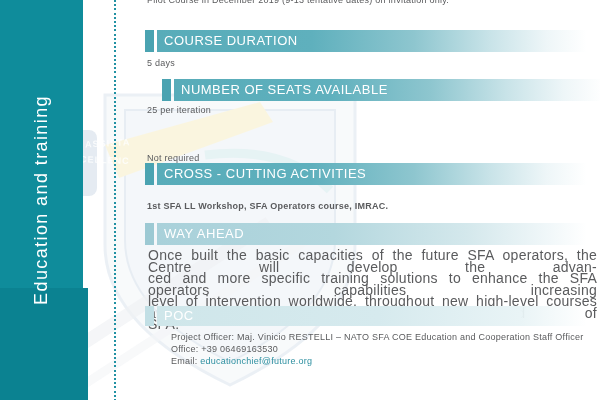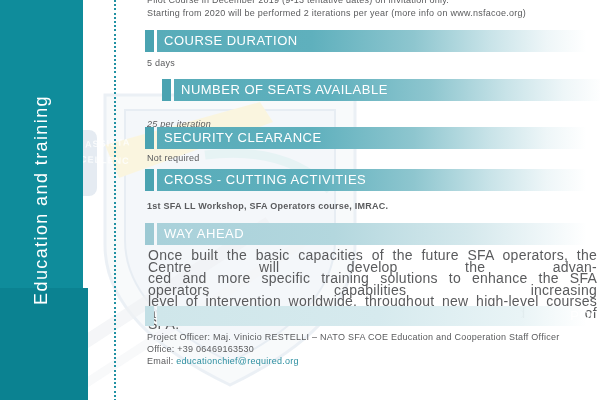--- a/index.html
+++ b/index.html
@@ -64,35 +64,34 @@
     display:block;height:22px;line-height:22px;padding-left:7px;
     color:var(--title-white);font-size:13px;letter-spacing:0.5px;white-space:nowrap;
   }
   .banner.fade1 .banner-block{background:#9cc9d3;}
   .banner.fade1 .banner-bar{
     background:linear-gradient(90deg,#a9d1da 0%,#b3d7de 40%,#d4e8ec 70%,#f0f7f9 88%,rgba(255,255,255,0) 97%);
   }
   .banner.fade2 .banner-block{background:#c2dfe5;}
   .banner.fade2 .banner-bar{
     background:linear-gradient(90deg,#cfe6ea 0%,#d6eaee 50%,#e9f4f6 82%,rgba(255,255,255,0) 97%);
-    text-align:right;
   }
-  .b1{top:30px;} .b2{top:79px;margin-left:17px;} .b3{top:127px;} .b4{top:169px;} .b5{top:223px;} .b6{top:306px;height:20px;}
+  .b1{top:30px;} .b2{top:79px;margin-left:17px;} .b3{top:127px;} .b4{top:163px;} .b5{top:223px;} .b6{top:306px;height:20px;}
   .b6 .banner-block,.b6 .banner-bar,.b6 .banner-title{height:20px;line-height:20px;}
-  .t1{top:58px;} .t2{top:119px;font-style:italic;} .t3{top:153px;} .t4{top:201px;font-weight:bold;}
+  .t1{top:58px;} .t2{top:105px;} .t3{top:153px;} .t4{top:201px;font-weight:bold;}
   
   .para{position:absolute;left:148px;top:250px;width:449px;}
   .pline{
     font-size:14px;line-height:11.5px;letter-spacing:0.25px;color:var(--text-gray);
     text-align:justify;text-align-last:justify;
   }
   .pline-last{text-align:left;text-align-last:left;}
   
   .contact{position:absolute;left:147px;top:331px;width:450px;font-size:9px;line-height:12px;letter-spacing:0.25px;}
-  .contact-row{white-space:nowrap;}
+  .contact-row{white-space:nowrap;margin-left:24px;}
   .email-link{color:var(--link-teal);text-decoration:none;cursor:pointer;}
 </style>
 </head>
 <body>
 
 <div class="page">
 
   <svg class="watermark" width="450" height="350" viewBox="0 0 450 350">
     <g opacity="0.38">
       <path d="M70 45 L320 45 L320 195 Q320 275 195 335 Q70 275 70 195 Z" fill="#eef2f7" stroke="#ccd9e6" stroke-width="3"></path>
@@ -110,44 +109,37 @@
   <aside class="sidebar">
     <div class="sidebar-bottom"></div>
     <div class="sidebar-label">Education and training</div>
   </aside>
 
   <div class="dotted-line"></div>
 
   <main class="content">
 
     <div class="body-text intro-line1">Pilot Course in December 2019 (9-13 tentative dates) on invitation only.</div>
-    <div class="body-text intro-line2">Starting from 2020 will be performed 2 iterations per year (more info on www.nsfacoe.org)</div>
 
     <div class="banner b1">
       <span class="banner-block"></span>
       <span class="banner-bar">
         <span class="banner-title">COURSE DURATION</span>
       </span>
     </div>
     <div class="body-text t1">5 days</div>
 
     <div class="banner b2">
       <span class="banner-block"></span>
       <span class="banner-bar">
         <span class="banner-title">NUMBER OF SEATS AVAILABLE</span>
       </span>
     </div>
     <div class="body-text t2">25 per iteration</div>
 
-    <div class="banner b3">
-      <span class="banner-block"></span>
-      <span class="banner-bar">
-        <span class="banner-title">SECURITY CLEARANCE</span>
-      </span>
-    </div>
     <div class="body-text t3">Not required</div>
 
     <div class="banner b4">
       <span class="banner-block"></span>
       <span class="banner-bar">
         <span class="banner-title">CROSS - CUTTING ACTIVITIES</span>
       </span>
     </div>
     <div class="body-text t4">1st SFA LL Workshop, SFA Operators course, IMRAC.</div>
 
@@ -167,18 +159,18 @@
     <div class="banner fade2 b6">
       <span class="banner-block"></span>
       <span class="banner-bar">
         <span class="banner-title">POC</span>
       </span>
     </div>
     <div class="contact">
       <div class="contact-row">Project Officer: Maj. Vinicio RESTELLI – NATO SFA COE Education and Cooperation Staff Officer</div>
       <div class="contact-row">Office: +39 06469163530</div>
       <div class="contact-row">
-        <span>Email: </span><span class="email-link">educationchief@required.org</span>
+        <span>Email: </span><span class="email-link">educationchief@future.org</span>
       </div>
     </div>
 
   </main>
 </div>
 
 </body></html>

